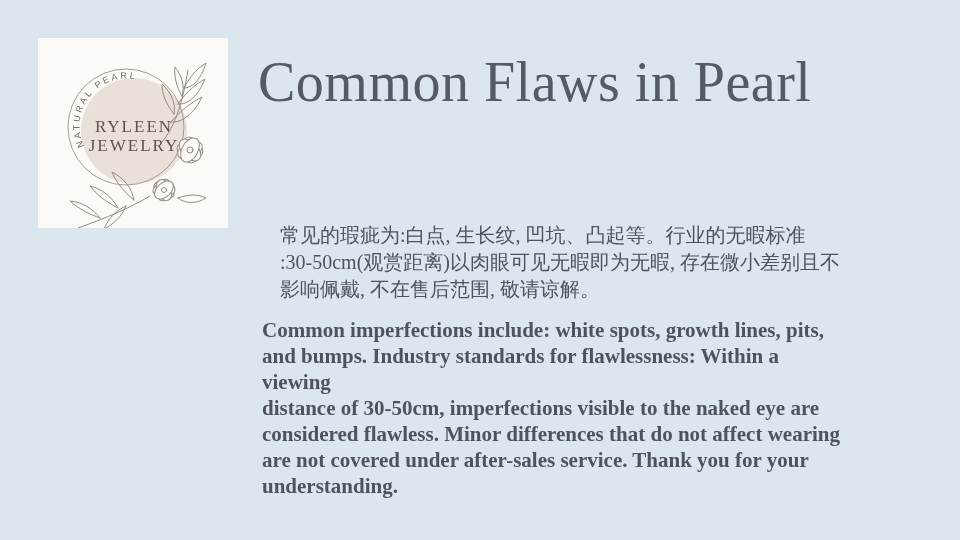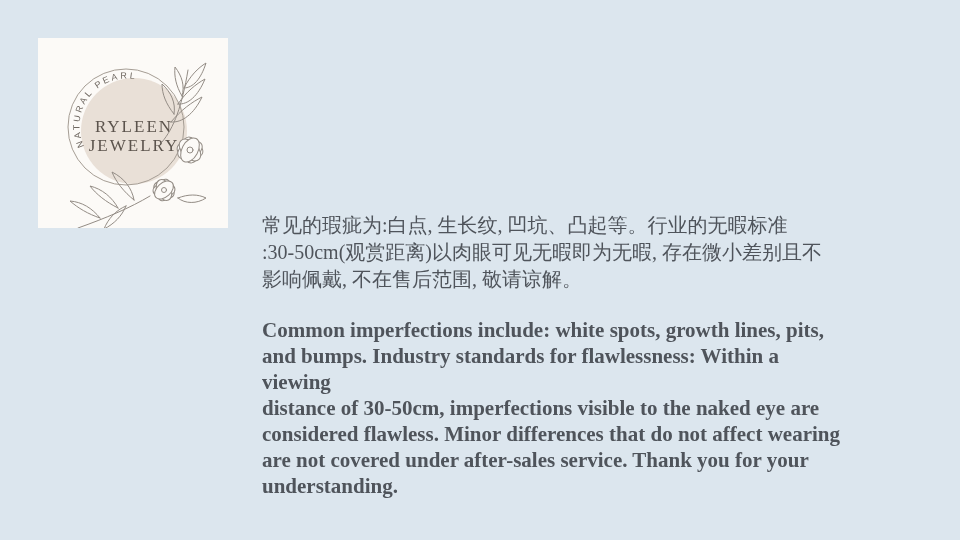--- a/index.html
+++ b/index.html
@@ -49,23 +49,24 @@
     white-space: nowrap;
   }
   .para {
     position: absolute;
     left: 262px;
     width: 580px;
     white-space: pre-line;
     color: #4f545b;
   }
   .para-cn {
-    top: 212px;
+    top: 222px;
     font-size: 20px;
     line-height: 27px;
+    margin-left: 18px;
   }
   .para-en {
     top: 317px;
     font-size: 21px;
     line-height: 26px;
     font-weight: bold;
   }
 </style>
 </head>
 <body>
@@ -120,20 +121,21 @@
 
         <path d="M112 158 C92 170 68 180 40 190"></path>
         <path d="M96 162 C86 154 78 144 74 134 C86 140 94 150 96 162 Z"></path>
         <path d="M80 170 C68 164 58 156 52 148 C64 151 74 159 80 170 Z"></path>
         <path d="M62 180 C50 176 40 170 32 163 C44 164 54 170 62 180 Z"></path>
         <path d="M88 168 C84 178 76 186 66 191 C70 181 78 172 88 168 Z"></path>
       </g>
     </svg>
   </div>
 
+  <h1 class="page-title">Common Flaws in Pearl</h1>
 
   <p class="para para-cn">常见的瑕疵为:白点, 生长纹, 凹坑、凸起等。行业的无暇标准
 :30-50cm(观赏距离)以肉眼可见无暇即为无暇, 存在微小差别且不
 影响佩戴, 不在售后范围, 敬请谅解。</p>
 
   <p class="para para-en">Common imperfections include: white spots, growth lines, pits,
 and bumps. Industry standards for flawlessness: Within a viewing
 distance of 30-50cm, imperfections visible to the naked eye are
 considered flawless. Minor differences that do not affect wearing
 are not covered under after-sales service. Thank you for your

